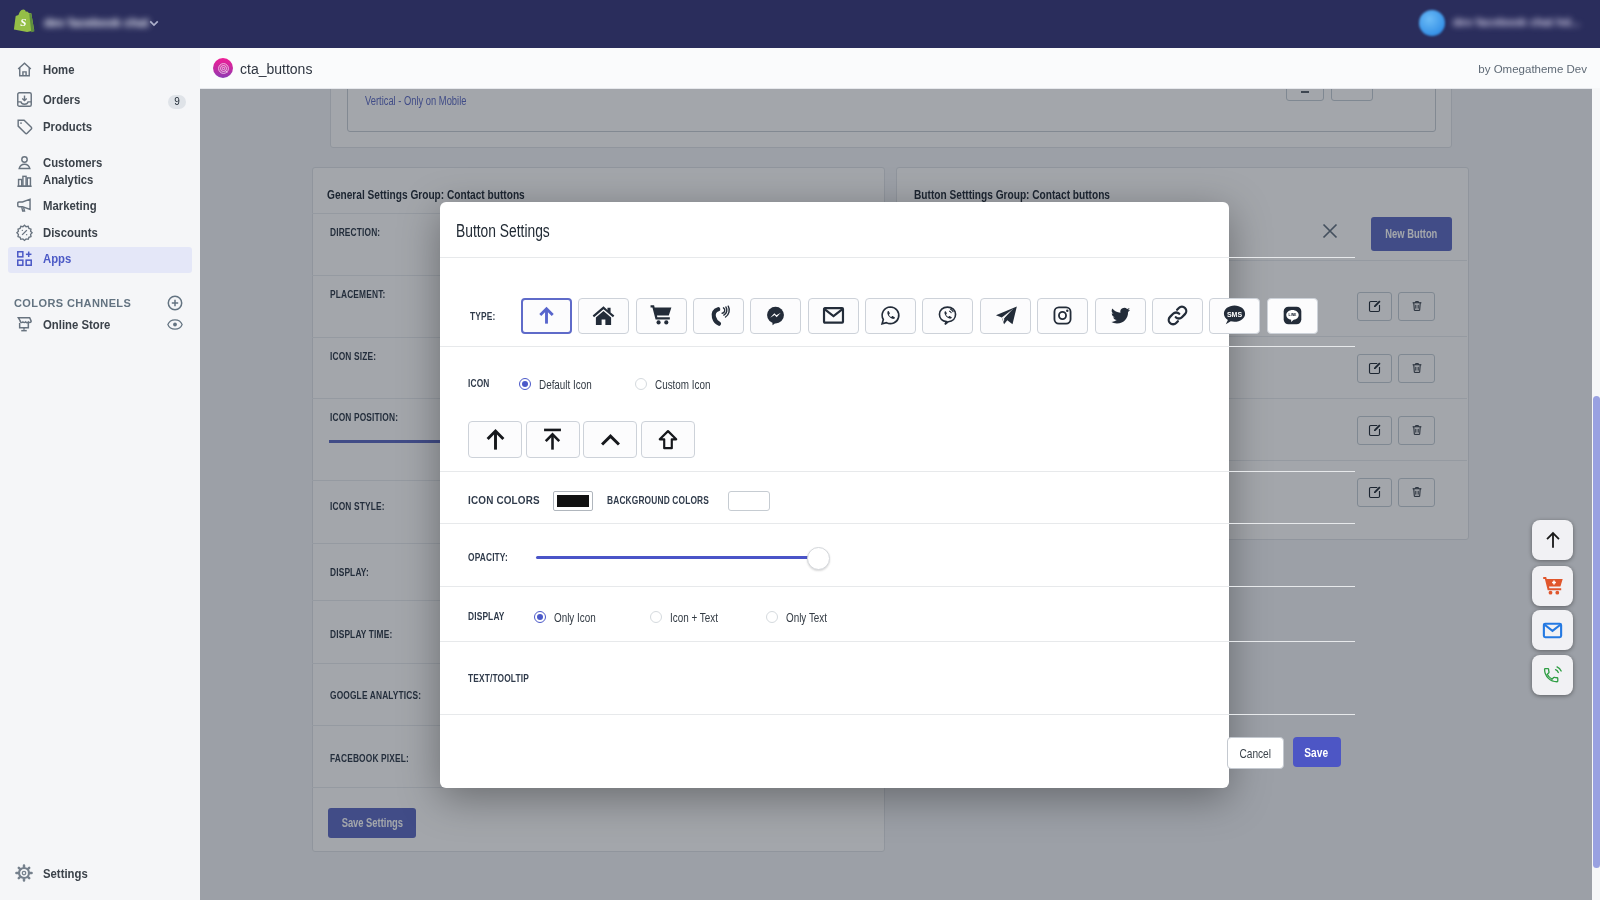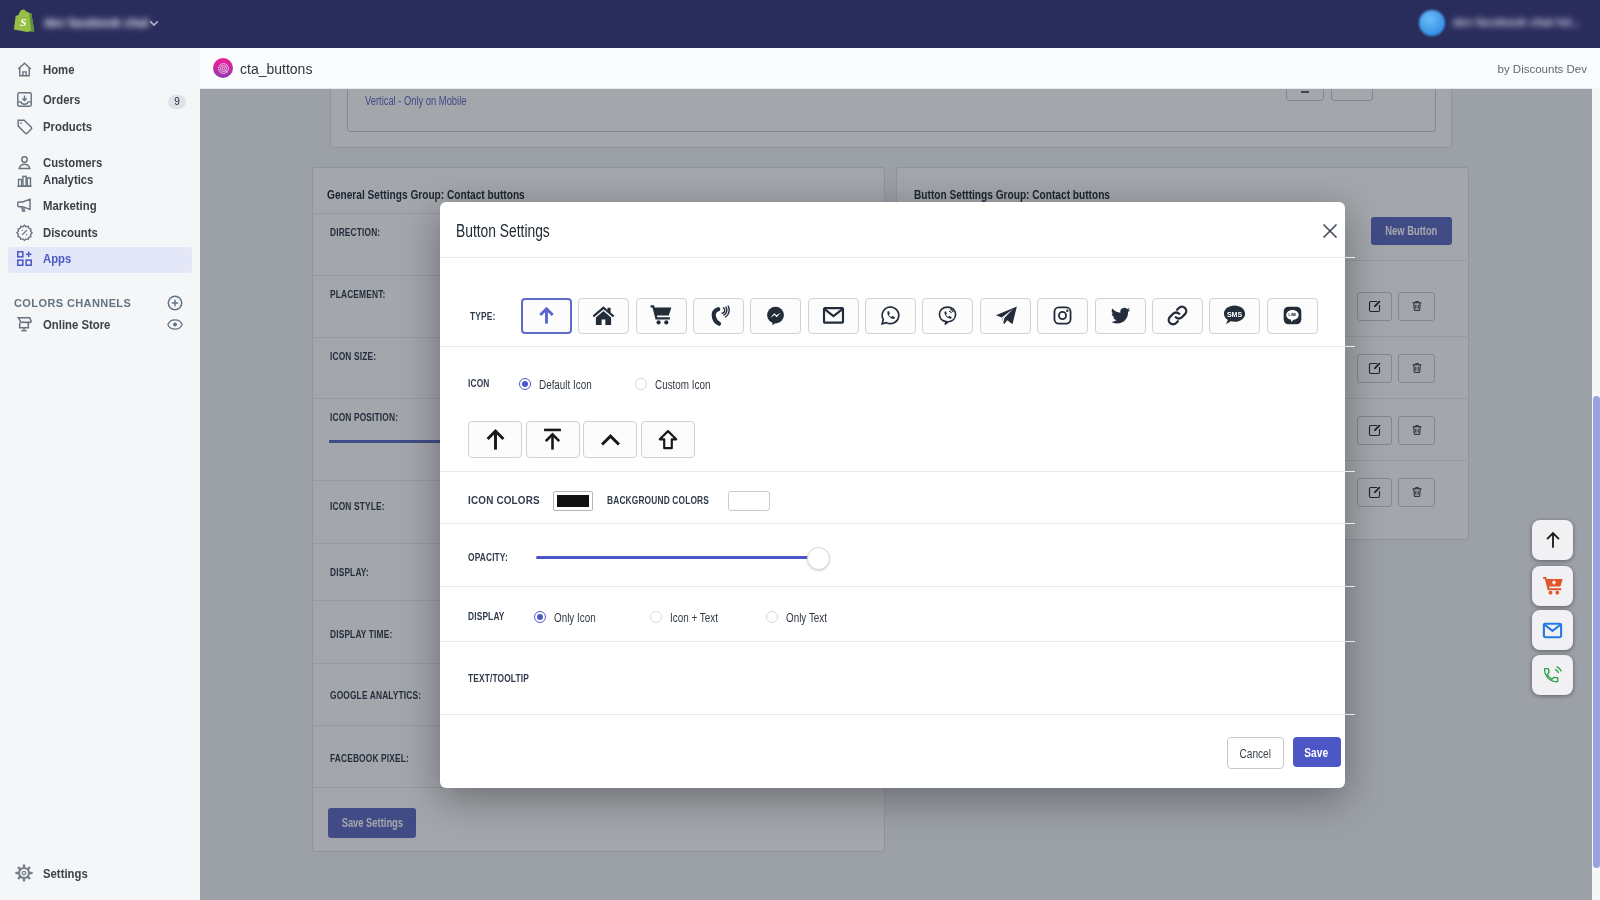--- a/index.html
+++ b/index.html
@@ -29,21 +29,21 @@
 .pbtn span,.mbtn span{display:inline-block;transform:scaleX(0.78);white-space:nowrap;}
 .sqbtn{position:absolute;border:1px solid #c4cdd5;border-radius:3px;background:#fff;display:flex;align-items:center;justify-content:center;}
 
 #overlay{left:200px;top:88px;width:1392px;height:812px;background:rgba(26,32,44,0.40);z-index:20;}
 
 #sctrack{left:1592px;top:88px;width:8px;height:812px;background:#f6f7f8;z-index:60;}
 #scthumb{left:1593px;top:396px;width:7px;height:472px;background:#99a1e1;border-radius:3.5px;z-index:61;}
 
 .fab{position:absolute;left:1532px;width:41px;height:40px;border-radius:8px;background:#f1f1f4;box-shadow:0 1px 4px rgba(0,0,0,.4);z-index:25;display:flex;align-items:center;justify-content:center;}
 
-#modal{left:440px;top:202px;width:905px;height:586px;background:#fff;border-radius:6px;box-shadow:0 10px 40px rgba(0,0,0,.35);z-index:30;}
+#modal{left:440px;top:202px;width:789px;height:586px;background:#fff;border-radius:6px;box-shadow:0 10px 40px rgba(0,0,0,.35);z-index:30;}
 #modal .mdiv{position:absolute;left:0;width:915px;height:1px;background:#e7e9eb;}
 .mlabel{position:absolute;font-size:11px;font-weight:bold;color:#303b4b;letter-spacing:.2px;transform:scaleX(0.76);transform-origin:0 50%;white-space:nowrap;}
 .tbtn{position:absolute;top:95.5px;width:49px;height:34px;border:1px solid #cdd2d9;border-radius:4px;background:#fcfcfd;display:flex;align-items:center;justify-content:center;}
 .tbtn.sel{border:2px solid #5f6bc9;width:47px;height:32px;}
 .ibtn{position:absolute;top:219px;width:52px;height:35px;border:1px solid #cdd2d9;border-radius:4px;background:#fcfcfd;display:flex;align-items:center;justify-content:center;}
 .radio{position:absolute;width:10px;height:10px;border-radius:50%;border:1.5px solid #d5dade;background:#fff;}
 .radio.sel{border:1.5px solid #4b59c9;}
 .radio.sel::after{content:"";position:absolute;left:2px;top:2px;width:6px;height:6px;border-radius:50%;background:#4b59c9;}
 .rtext{position:absolute;font-size:13px;color:#333b44;transform:scaleX(0.76);transform-origin:0 50%;white-space:nowrap;}
 .mbtn{position:absolute;top:535px;height:30px;border-radius:4px;font-size:13px;display:flex;align-items:center;justify-content:center;}
@@ -85,21 +85,21 @@
   <div class="plabel" style="left:130px;top:601px;">GOOGLE ANALYTICS:</div>
   <div class="pdiv" style="left:112px;top:637px;width:572px;"></div>
   <div class="plabel" style="left:130px;top:664px;">FACEBOOK PIXEL:</div>
   <div class="pdiv" style="left:112px;top:699px;width:572px;"></div>
   <div class="pbtn" style="left:128px;top:720px;width:88px;height:30px;">
         <span>Save Settings</span>
       </div>
 
   <div class="panel" style="left:696px;top:78.5px;width:571px;height:371px;"></div>
   <div class="phead" style="left:714px;top:99px;">Button Setttings Group: Contact buttons</div>
-  <div class="pbtn" style="left:1171px;top:129px;width:81px;height:28px;">
+  <div class="pbtn" style="left:1171px;top:129px;width:81px;height:34px;">
         <span>New Button</span>
       </div>
   <div class="pdiv" style="left:696px;top:172px;width:571px;"></div>
   <div class="sqbtn" style="left:1157px;top:203.5px;width:33px;height:27px;">
         <svg width="15" height="15" viewBox="0 0 24 24" fill="none" stroke="#212b36" stroke-width="1.8">
           <path d="M16.5 4H6a2 2 0 00-2 2v12a2 2 0 002 2h12a2 2 0 002-2V9.5"></path>
           <path d="M19.6 2.4l2.1 2.1L13.4 12.8h-2.2v-2.2z" fill="#212b36" stroke="none"></path>
         </svg>
       </div>
   <div class="sqbtn" style="left:1198px;top:203.5px;width:35px;height:27px;">
@@ -294,21 +294,21 @@
 
 <div id="appheader" class="abs">
   <div class="abs" style="left:13px;top:10px;width:20px;height:20px;border-radius:50%;background:linear-gradient(180deg,#ef1e96 0%,#c12ba2 55%,#8b3bb5 100%);"></div>
   <svg class="abs" style="left:15.5px;top:12.5px" width="15" height="15" viewBox="0 0 20 20" fill="none" stroke="#fff" stroke-width="1.1" opacity=".85">
         <circle cx="10" cy="10" r="6.5"></circle>
         <circle cx="10" cy="10" r="4"></circle>
         <circle cx="10" cy="10" r="1.6"></circle>
         <path d="M13 13l2 2.5"></path>
       </svg>
   <div class="abs" style="left:40px;top:13px;font-size:14px;color:#2e3540;">cta_buttons</div>
-  <div class="abs" style="right:13px;top:15px;font-size:11.5px;color:#5f6a76;">by Discounts Dev</div>
+  <div class="abs" style="right:13px;top:15px;font-size:11.5px;color:#5f6a76;">by Omegatheme Dev</div>
 </div>
 
 <div id="sctrack" class="abs"></div>
 <div id="scthumb" class="abs"></div>
 
 <div class="fab" style="top:520px;">
       <svg width="22" height="22" viewBox="0 0 24 24" fill="none" stroke="#1a1a1a" stroke-width="2">
         <path d="M12 20.5V4.5"></path>
         <path d="M5.5 11L12 4.5l6.5 6.5"></path>
       </svg>

